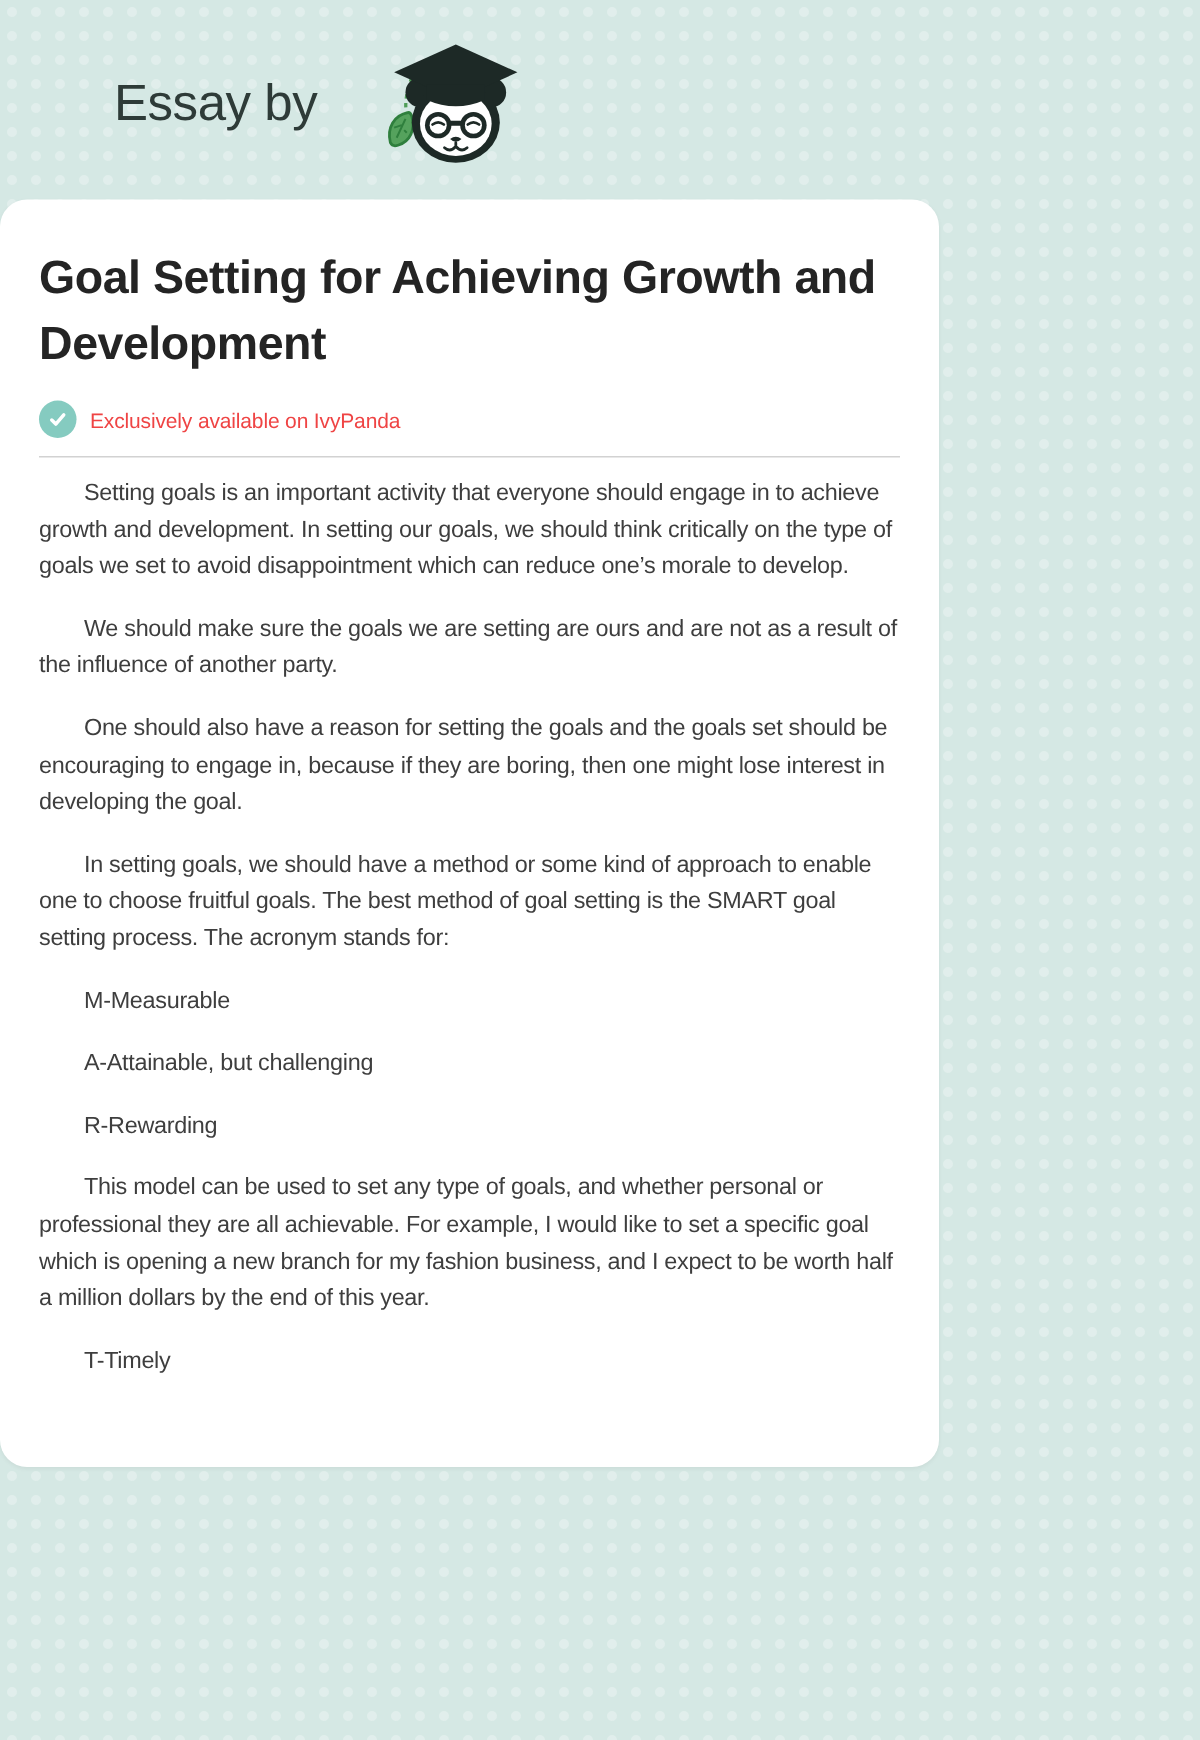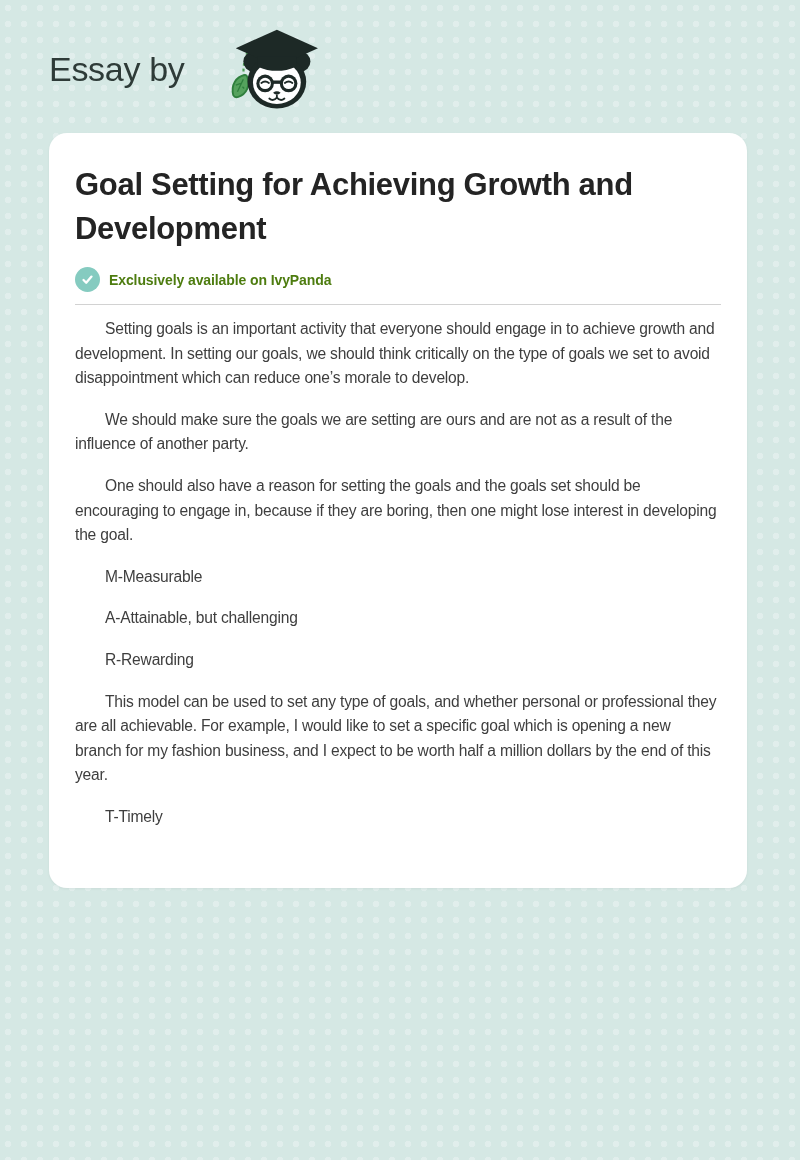--- a/index.html
+++ b/index.html
@@ -10,21 +10,21 @@
     overflow: hidden;
     background-color: #d5e8e4;
     background-image: radial-gradient(rgba(255,255,255,0.28) 3px, rgba(255,255,255,0) 3.6px);
     background-size: 16px 16px;
     font-family: "Liberation Sans", sans-serif;
   }
   .site-header {
     height: 133px;
     display: flex;
     align-items: center;
-    padding-left: 49px;
+    padding-left: 76px;
     padding-top: 6px;
     gap: 24px;
   }
   .essay-by {
     font-size: 34px;
     color: #2e3b38;
     letter-spacing: -0.3px;
   }
   .logo-wrap {
     margin-left: 10px;
@@ -38,22 +38,21 @@
     font-size: 37px;
     color: #1d2926;
     letter-spacing: -0.5px;
   }
   .brand sup {
     font-size: 16px;
     vertical-align: 18px;
     margin-left: 1px;
   }
   .card {
-    width: 698px;
-    margin-left: 49px;
+    width: 626px;
     background: #ffffff;
     border-radius: 18px;
     padding: 30px 26px 58px 26px;
     box-shadow: 0 1px 3px rgba(0,0,0,0.05);
   }
   .essay-title {
     font-size: 31px;
     line-height: 44px;
     font-weight: 700;
     color: #242424;
@@ -71,22 +70,22 @@
     border-radius: 50%;
     background: #85cbc0;
     display: inline-flex;
     align-items: center;
     justify-content: center;
     flex: 0 0 auto;
   }
   .badge-label {
     margin-left: 9px;
     font-size: 14px;
-    font-weight: 700;
-    color: #4d7c0f;
+    font-weight: 400;
+    color: #ef4444;
     letter-spacing: -0.1px;
   }
   .divider {
     border: none;
     border-top: 1px solid #d2d2d2;
     margin: 0 0 12px 0;
   }
   .essay-body p {
     font-size: 15.6px;
     line-height: 24.6px;
@@ -145,19 +144,20 @@
     </span>
     <span class="badge-label">Exclusively available on IvyPanda</span>
   </div>
 
   <hr class="divider">
 
   <div class="essay-body">
     <p>Setting goals is an important activity that everyone should engage in to achieve growth and development. In setting our goals, we should think critically on the type of goals we set to avoid disappointment which can reduce one’s morale to develop.</p>
     <p>We should make sure the goals we are setting are ours and are not as a result of the influence of another party.</p>
     <p>One should also have a reason for setting the goals and the goals set should be encouraging to engage in, because if they are boring, then one might lose interest in developing the goal.</p>
+    <p>In setting goals, we should have a method or some kind of approach to enable one to choose fruitful goals. The best method of goal setting is the SMART goal setting process. The acronym stands for:</p>
     <p>M-Measurable</p>
     <p>A-Attainable, but challenging</p>
     <p>R-Rewarding</p>
     <p>This model can be used to set any type of goals, and whether personal or professional they are all achievable. For example, I would like to set a specific goal which is opening a new branch for my fashion business, and I expect to be worth half a million dollars by the end of this year.</p>
     <p>T-Timely</p>
   </div>
 </main>
 
 </body></html>

